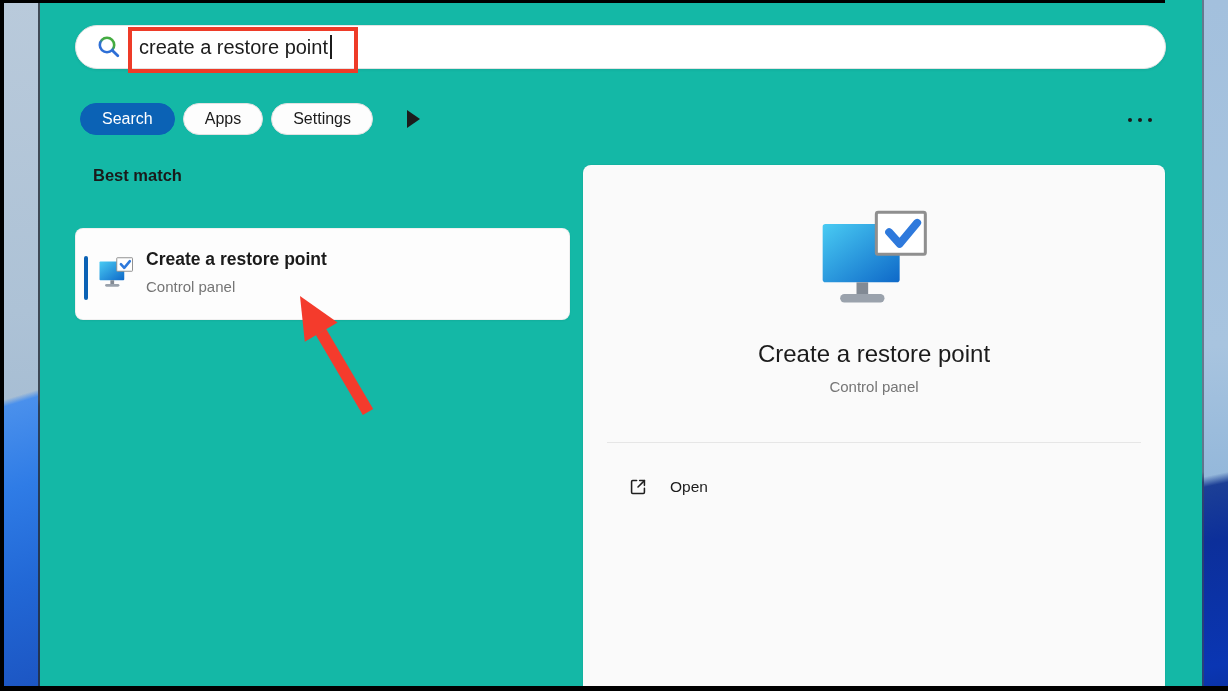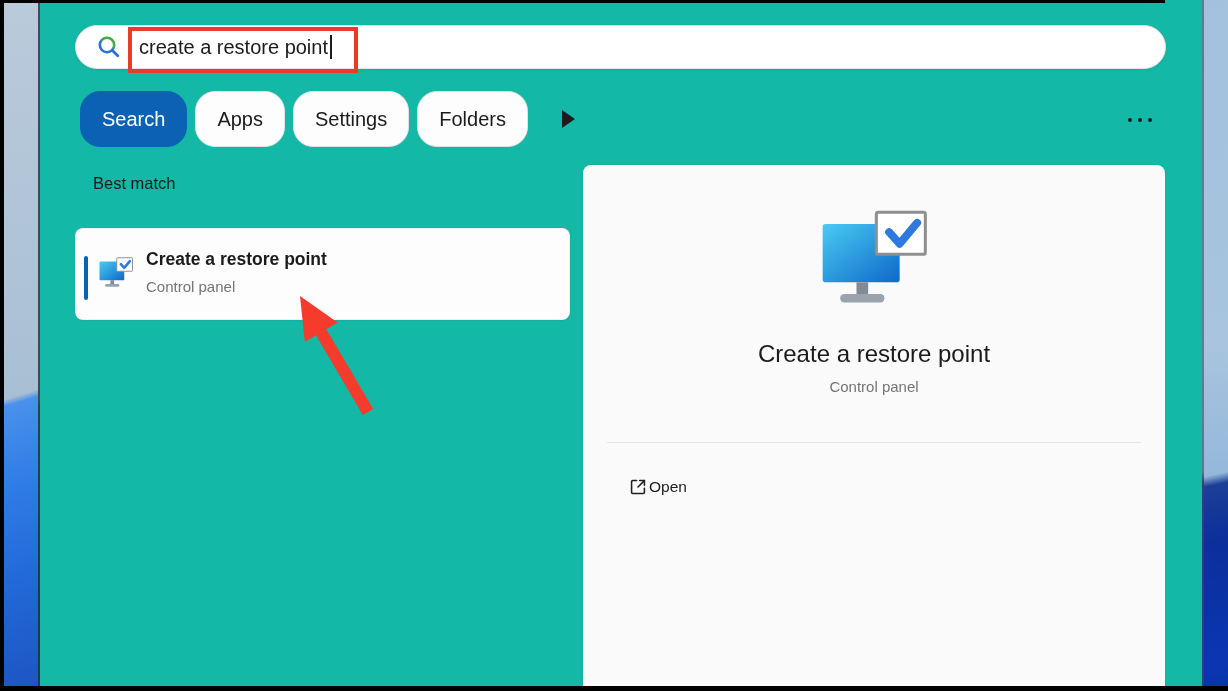--- a/index.html
+++ b/index.html
@@ -34,52 +34,52 @@
     display:flex; align-items:center; padding-left:20px;
   }
   .search-bar svg { flex:0 0 auto; }
   .search-text { margin-left:17px; font-size:20px; color:#1b1b1b; white-space:pre; }
   .caret { display:inline-block; width:2px; height:24px; background:#1b1b1b; margin-left:2px; vertical-align:-4px; }
   .red-box { position:absolute; left:88px; top:27px; width:230px; height:46px; border:4px solid #ee3b28; z-index:5; pointer-events:none; }
 
   
   .chips { position:absolute; left:40px; top:99px; height:40px; display:flex; align-items:center; gap:8px; }
   .chip {
-    height:56px; padding:0 21px; border-radius:20px; font-size:20px; color:#1b1b1b;
+    height:32px; padding:0 21px; border-radius:20px; font-size:16px; color:#1b1b1b;
     background:#fdfdfd; border:1px solid #e1e1e1; cursor:pointer;
     font-family:"Liberation Sans","DejaVu Sans",sans-serif; display:flex; align-items:center;
   }
   .chip.active { background:#0b62b5; border-color:#0b62b5; color:#fff; }
   .play-tri { width:0; height:0; border-left:13px solid #1c1c1c; border-top:9px solid transparent; border-bottom:9px solid transparent; margin-left:26px; cursor:pointer; }
   .ellipsis { position:absolute; left:1083px; top:107px; width:34px; height:26px; display:flex; align-items:center; justify-content:center; gap:6px; background:none; border:none; cursor:pointer; }
   .ellipsis i { width:4px; height:4px; border-radius:50%; background:#1b1b1b; }
 
   
-  .section-title { position:absolute; left:53px; top:174px; font-size:16.5px; font-weight:normal; color:#1a1a1a;text-align:center; }
+  .section-title { position:absolute; left:53px; top:166px; font-size:16.5px; font-weight:bold; color:#1a1a1a;text-align:center; }
   .result-card {
     position:absolute; left:35px; top:228px; width:495px; height:92px;
     background:#fdfdfd; border-radius:8px; border:1px solid rgba(0,0,0,0.05);
     box-shadow:0 1px 2px rgba(0,0,0,0.06); cursor:pointer;
   }
   .accent-bar { position:absolute; left:8px; top:27px; width:4px; height:44px; border-radius:2px; background:#0b62b5; }
   .result-card .mon-small { position:absolute; left:22px; top:28px; }
   .result-title { position:absolute; left:70px; top:20px; font-size:17.5px; font-weight:bold; color:#1b1b1b; }
   .result-sub { position:absolute; left:70px; top:49px; font-size:15px; color:#757575; }
 
   
   .right-card {
     position:absolute; left:543px; top:165px; width:582px; height:521px;
     background:#fafafa; border-radius:8px 8px 0 0;
     box-shadow:0 0 0 1px rgba(0,0,0,0.03); text-align:center;
   }
   .right-card .mon-big { margin-top:45px; }
   .preview-title { margin-top:28px; font-size:24px; color:#1b1b1b; }
   .preview-sub { margin-top:10px; font-size:15px; color:#757575; }
   .divider { margin:47px 24px 0 24px; height:1px; background:#e6e6e6; }
-  .open-row { margin-top:22px; height:44px; display:flex; align-items:center; padding-left:44px; cursor:pointer; text-align:right; }
+  .open-row { margin-top:22px; height:44px; display:flex; align-items:center; gap:21px; padding-left:44px; cursor:pointer; text-align:right; }
   .open-label { font-size:15.5px; color:#1b1b1b; }
 
   
   .arrow-svg { position:absolute; left:280px; top:288px; z-index:6; pointer-events:none; }
 
   
   .bar-top { position:absolute; left:0; top:0; width:1165px; height:3px; background:#000; z-index:8; }
   .bar-bottom { position:absolute; left:0; bottom:0; width:1228px; height:5px; background:#000; z-index:8; }
   .bar-left { position:absolute; left:0; top:0; width:4px; height:691px; background:#000; z-index:8; }
 </style>
@@ -122,21 +122,20 @@
       </svg>
       <span class="search-text">create a restore point</span>
         <span class="caret"></span>
     </div>
     <div class="red-box"></div>
 
     <div class="chips">
       <button class="chip active">Search</button>
       <button class="chip">Apps</button>
       <button class="chip">Settings</button>
-      <button class="chip">Folders</button>
       <div class="play-tri"></div>
     </div>
 
     <button class="ellipsis">
       <i></i>
         <i></i>
         <i></i>
     </button>
 
     <div class="section-title">Best match</div>

